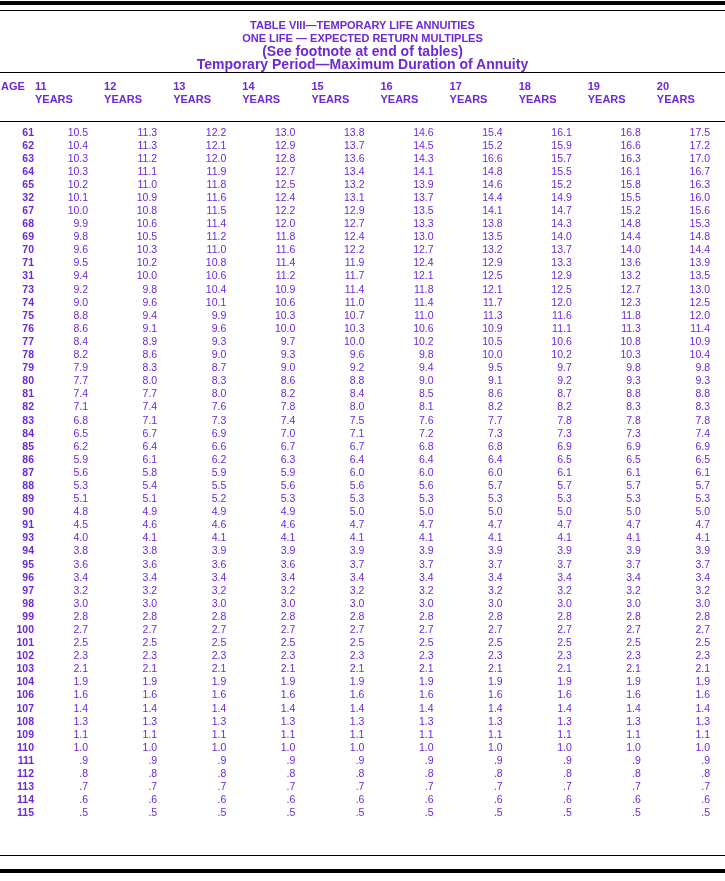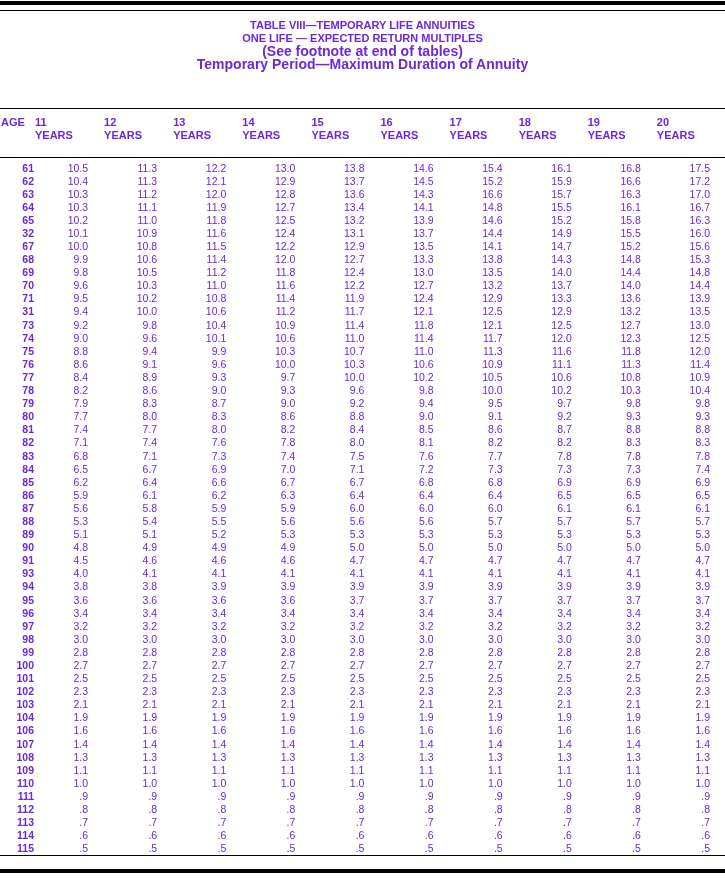--- a/index.html
+++ b/index.html
@@ -45,21 +45,20 @@
   }
 
   table.annuity {
     position: absolute;
     top: 72px;
     left: 0;
     width: 725px;
     border-collapse: collapse;
     table-layout: fixed;
     border-top: 1px solid #000000;
-    margin-top: 36px;
   }
   table.annuity col.age-col  { width: 34px; }
   table.annuity col.year-col { width: 69.1px; }
 
   table.annuity thead th {
     height: 40px;
     vertical-align: top;
     padding-top: 7px;
     font-size: 11px;
     line-height: 13px;

